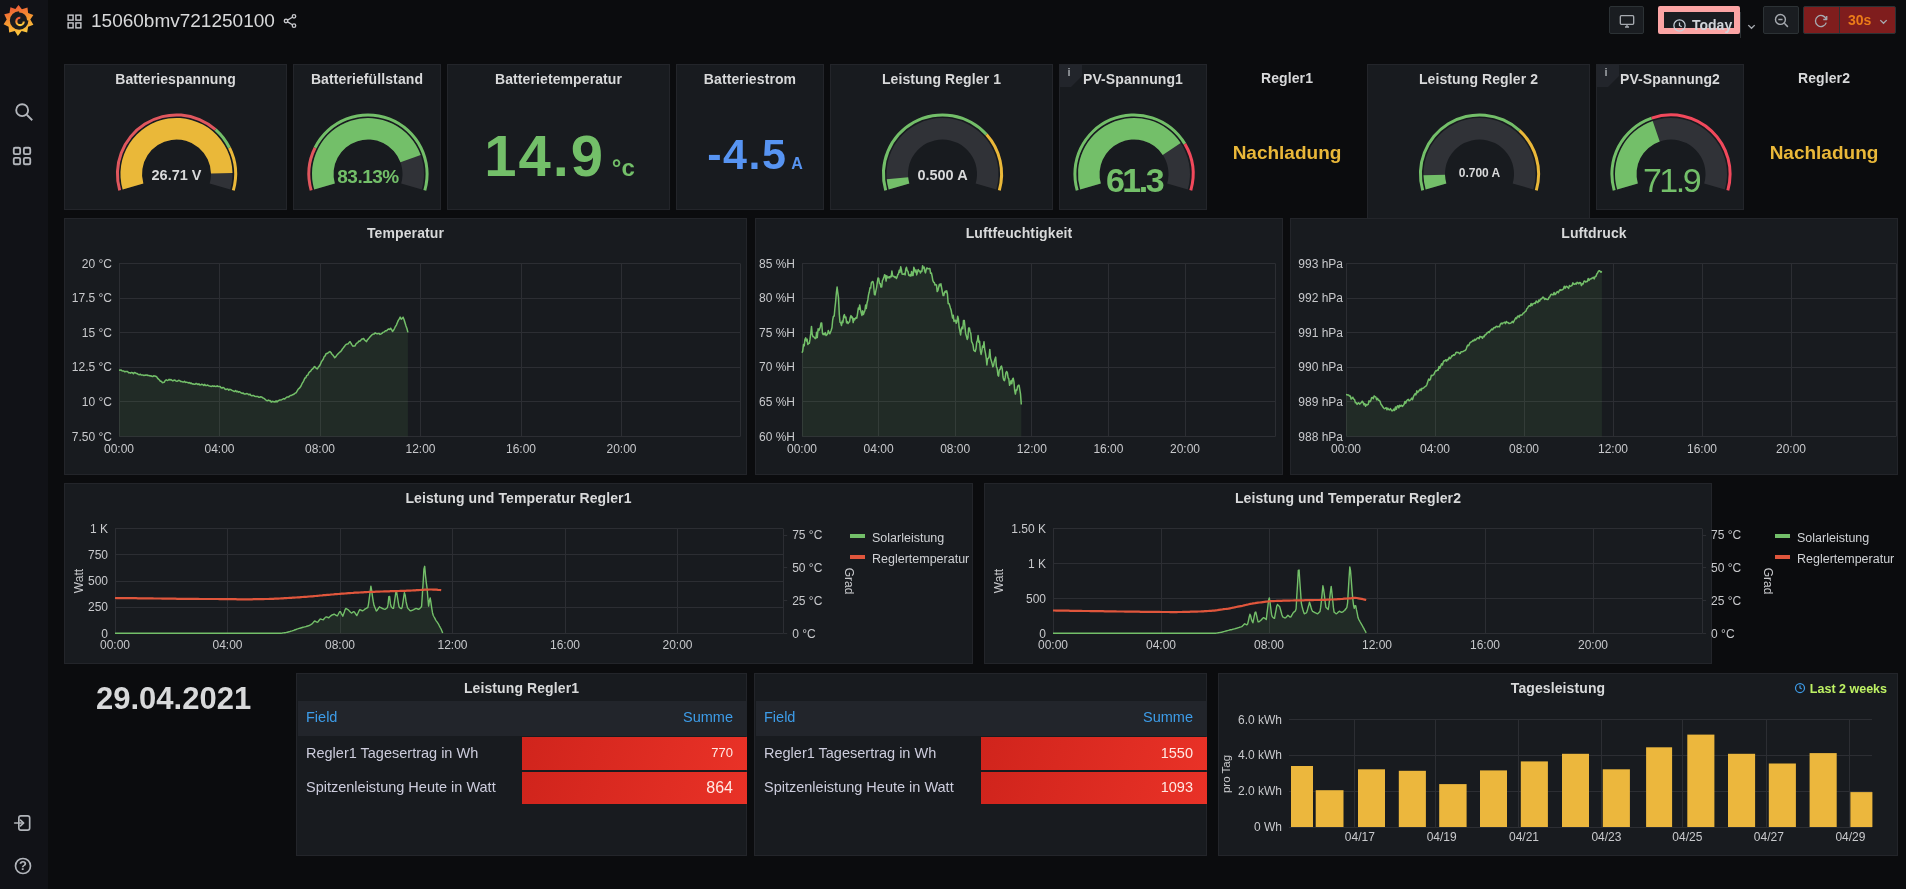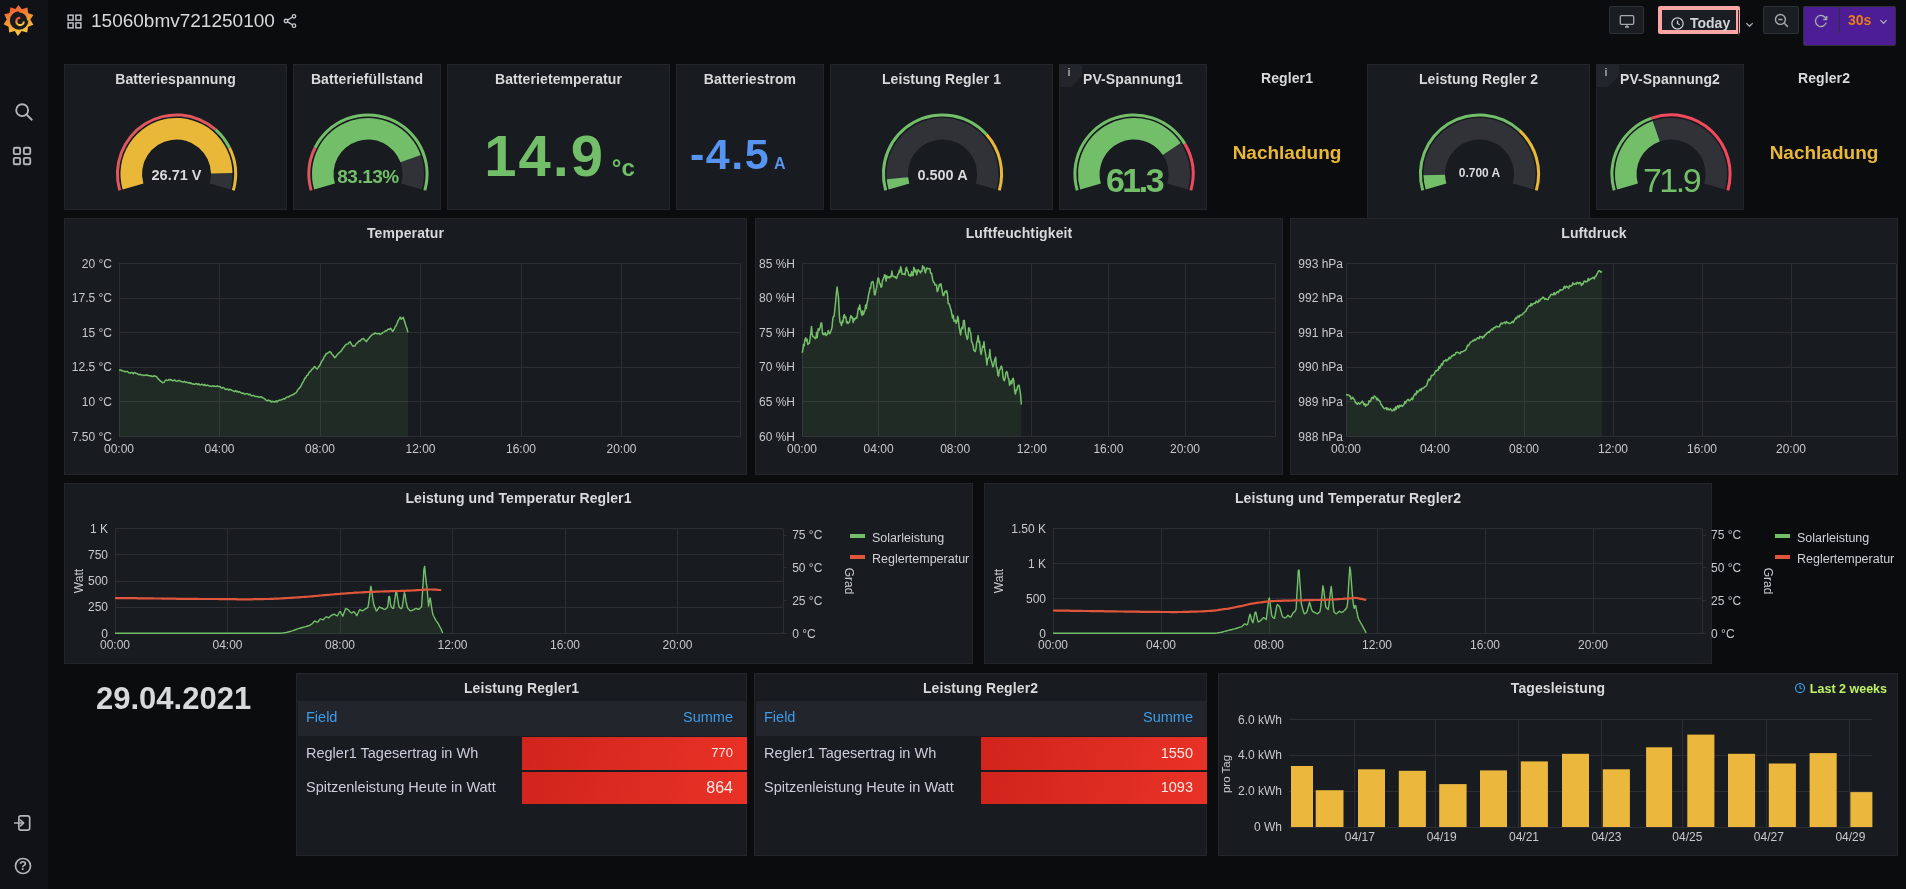--- a/index.html
+++ b/index.html
@@ -54,38 +54,38 @@
     <circle cx="6" cy="12" r="2.6"></circle>
     <circle cx="18" cy="19" r="2.6"></circle>
 <path d="M8.4 10.7l7.2-4.4M8.4 13.3l7.2 4.4"></path>
   </svg>
 <div class="abs" style="left:1609px;top:6px;width:35px;height:28px;background:#1a1d21;border:1px solid #2c3235;border-radius:2px">
     <svg class="abs" style="left:9px;top:6px" width="16" height="16" viewBox="0 0 24 24" fill="none" stroke="#a6aab0" stroke-width="2">
 <rect x="2" y="4" width="20" height="13" rx="1.5"></rect>
       <path d="M9 21h6M12 17v4"></path>
     </svg>
   </div>
-<div class="abs" style="left:1658px;top:6px;width:82px;height:28px;background:#1a1d21;border:4px solid #fca5a5;border-radius:2px">
+<div class="abs" style="left:1658px;top:6px;width:82px;height:28px;background:#1a1d21;border:6px solid #fca5a5;border-radius:2px">
     <svg class="abs" style="left:8px;top:6px" width="15" height="15" viewBox="0 0 24 24" fill="none" stroke="#c7d0d9" stroke-width="2">
 <circle cx="12" cy="12" r="9"></circle>
       <path d="M12 7v5l3.5 2"></path>
     </svg>
 <div class="abs" style="left:28px;top:5px;font-size:14px;font-weight:600;color:#d0d4d9">Today</div>
 <div class="abs" style="left:76px;top:0;width:1px;height:26px;background:#2c3235"></div>
 <svg class="abs" style="left:82px;top:9px" width="11" height="11" viewBox="0 0 24 24" fill="none" stroke="#a6aab0" stroke-width="3">
       <path d="M5 9l7 7 7-7"></path>
     </svg>
   </div>
 <div class="abs" style="left:1763px;top:6px;width:36px;height:28px;background:#1a1d21;border:1px solid #2c3235;border-radius:2px">
     <svg class="abs" style="left:9px;top:5px" width="17" height="17" viewBox="0 0 24 24" fill="none" stroke="#a6aab0" stroke-width="2">
 <circle cx="10.5" cy="10.5" r="7"></circle>
       <path d="M16 16l5 5M7.5 10.5h6"></path>
     </svg>
   </div>
-<div class="abs" style="left:1803px;top:6px;width:93px;height:40px;background:#4c1d95;border:1px solid #2c3235;border-radius:2px">
+<div class="abs" style="left:1803px;top:6px;width:93px;height:28px;background:#7f1d1d;border:1px solid #2c3235;border-radius:2px">
     <svg class="abs" style="left:9px;top:6px" width="16" height="16" viewBox="0 0 24 24" fill="none" stroke="#a6aab0" stroke-width="2">
 <path d="M19.9 14.5a8.3 8.3 0 1 1 0-5"></path>
       <path d="M20.6 4.5v5.2h-5.2" stroke-linejoin="round"></path>
     </svg>
 <div class="abs" style="left:35px;top:0;width:1px;height:26px;background:#2c3235"></div>
 <div class="abs" style="left:44px;top:5px;font-size:14px;font-weight:600;color:#eb7b18">30s</div>
 <svg class="abs" style="left:74px;top:9px" width="11" height="11" viewBox="0 0 24 24" fill="none" stroke="#a6aab0" stroke-width="3">
       <path d="M5 9l7 7 7-7"></path>
     </svg>
   </div>
@@ -109,21 +109,21 @@
       <path d="M 19.72 82.06 A 60.6 60.6 0 0 1 132.25 125.70 L 129.37 124.88 A 57.6 57.6 0 0 0 22.41 83.39 Z" fill="#73bf69"></path>
     </svg>
     <div class="abs" style="left:0;top:101px;width:148px;text-align:center;color:#73bf69;font-size:19px;font-weight:700;letter-spacing:-0.5px;line-height:1.15">83.13%</div>
   </div>
 <div class="panel" style="left:447px;top:64px;width:223px;height:146px">
     <div class="ptitle">Batterietemperatur</div>
     <div class="abs" style="left:0;top:58px;width:223px;text-align:center;line-height:1.15"><span style="color:#73bf69;font-size:58px;font-weight:700;letter-spacing:2px">14.9</span><span style="color:#73bf69;font-size:24px;font-weight:700"> °c</span></div>
   </div>
 <div class="panel" style="left:676px;top:64px;width:148px;height:146px">
     <div class="ptitle">Batteriestrom</div>
-    <div class="abs" style="left:13px;top:65px;width:148px;text-align:left;line-height:1.15"><span style="color:#5794f2;font-size:43px;font-weight:700;letter-spacing:1.5px">-4.5</span><span style="color:#5794f2;font-size:16px;font-weight:700"> A</span></div>
+    <div class="abs" style="left:4px;top:65px;width:148px;text-align:center;line-height:1.15"><span style="color:#5794f2;font-size:43px;font-weight:700;letter-spacing:1.5px">-4.5</span><span style="color:#5794f2;font-size:16px;font-weight:700"> A</span></div>
   </div>
 <div class="panel" style="left:830px;top:64px;width:223px;height:146px">
     <div class="ptitle">Leistung Regler 1</div>
     <svg width="223" height="146" viewBox="0 0 223 146" style="position:absolute;left:0;top:0">
       <path d="M 57.67 124.44 A 56 56 0 1 1 165.33 124.44 L 144.66 118.51 A 34.5 34.5 0 1 0 78.34 118.51 Z" fill="#303237"></path>
       <path d="M 57.67 124.44 A 56 56 0 0 1 55.75 114.27 L 77.15 112.25 A 34.5 34.5 0 0 0 78.34 118.51 Z" fill="#73bf69"></path>
       <path d="M 53.25 125.70 A 60.6 60.6 0 0 1 156.62 68.55 L 154.39 70.55 A 57.6 57.6 0 0 0 56.13 124.88 Z" fill="#73bf69"></path>
       <path d="M 156.62 68.55 A 60.6 60.6 0 0 1 169.75 125.70 L 166.87 124.88 A 57.6 57.6 0 0 0 154.39 70.55 Z" fill="#eab839"></path>
     </svg>
     <div class="abs" style="left:0;top:102px;width:223px;text-align:center;color:#d8d9da;font-size:14.5px;font-weight:700;letter-spacing:0px;line-height:1.15">0.500 A</div>
@@ -361,21 +361,20 @@
     <div class="abs" style="left:9px;top:35px;font-size:14.5px;color:#3d9ce8">Field</div>
     <div class="abs" style="right:13px;top:35px;font-size:14.5px;color:#3d9ce8">Summe</div>
     <div class="abs" style="left:9px;top:70.6px;font-size:14.5px;color:#ccccdc">Regler1 Tagesertrag in Wh</div>
     <div class="abs" style="left:225px;top:63.1px;width:225px;height:32.6px;background:linear-gradient(110deg,#d0241c,#e93227)"></div>
     <div class="abs" style="right:13px;top:70.6px;font-size:13px;color:#ffe9e3">770</div>
     <div class="abs" style="left:9px;top:105.2px;font-size:14.5px;color:#ccccdc">Spitzenleistung Heute in Watt</div>
     <div class="abs" style="left:225px;top:97.7px;width:225px;height:32.6px;background:linear-gradient(110deg,#d0241c,#e93227)"></div>
     <div class="abs" style="right:13px;top:105.2px;font-size:16px;color:#ffe9e3">864</div>
   </div>
 <div class="panel" style="left:754px;top:673px;width:453px;height:183px">
-    <div class="ptitle">Leistung Regler2</div>
     <div class="abs" style="left:1px;top:27px;width:451px;height:34.6px;background:#22252b"></div>
     <div class="abs" style="left:9px;top:35px;font-size:14.5px;color:#3d9ce8">Field</div>
     <div class="abs" style="right:13px;top:35px;font-size:14.5px;color:#3d9ce8">Summe</div>
     <div class="abs" style="left:9px;top:70.6px;font-size:14.5px;color:#ccccdc">Regler1 Tagesertrag in Wh</div>
     <div class="abs" style="left:226px;top:63.1px;width:226px;height:32.6px;background:linear-gradient(110deg,#d0241c,#e93227)"></div>
     <div class="abs" style="right:13px;top:70.6px;font-size:14.5px;color:#ffe9e3">1550</div>
     <div class="abs" style="left:9px;top:105.2px;font-size:14.5px;color:#ccccdc">Spitzenleistung Heute in Watt</div>
     <div class="abs" style="left:226px;top:97.7px;width:226px;height:32.6px;background:linear-gradient(110deg,#d0241c,#e93227)"></div>
     <div class="abs" style="right:13px;top:105.2px;font-size:14.5px;color:#ffe9e3">1093</div>
   </div>

